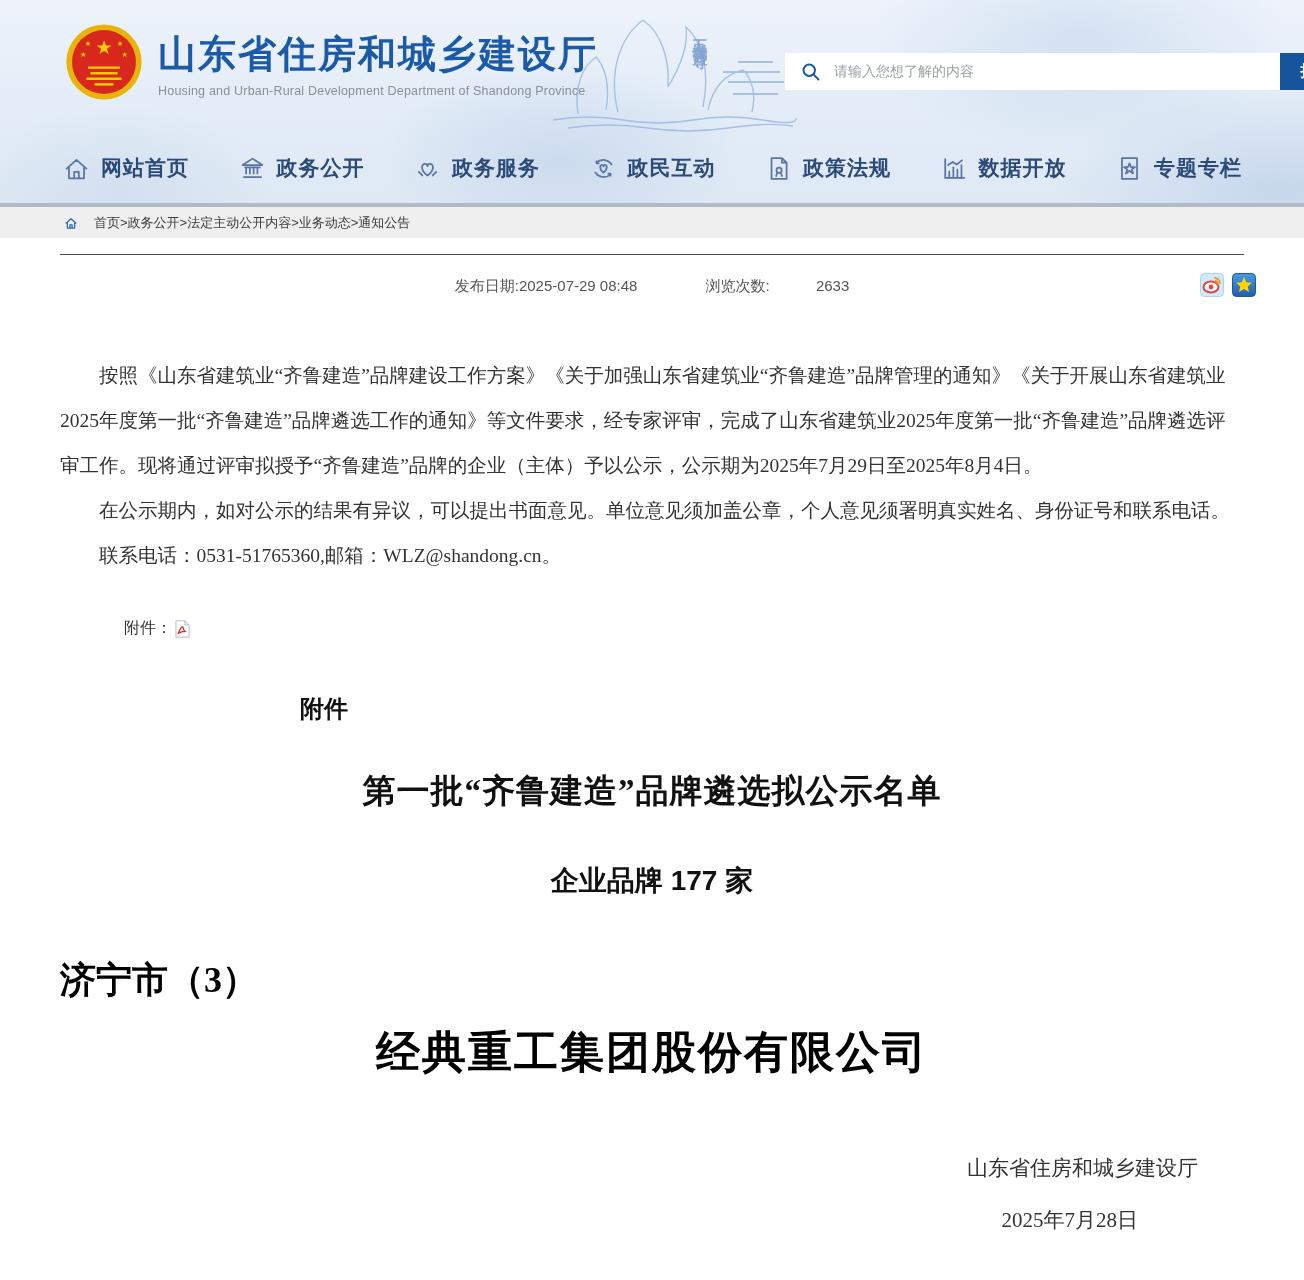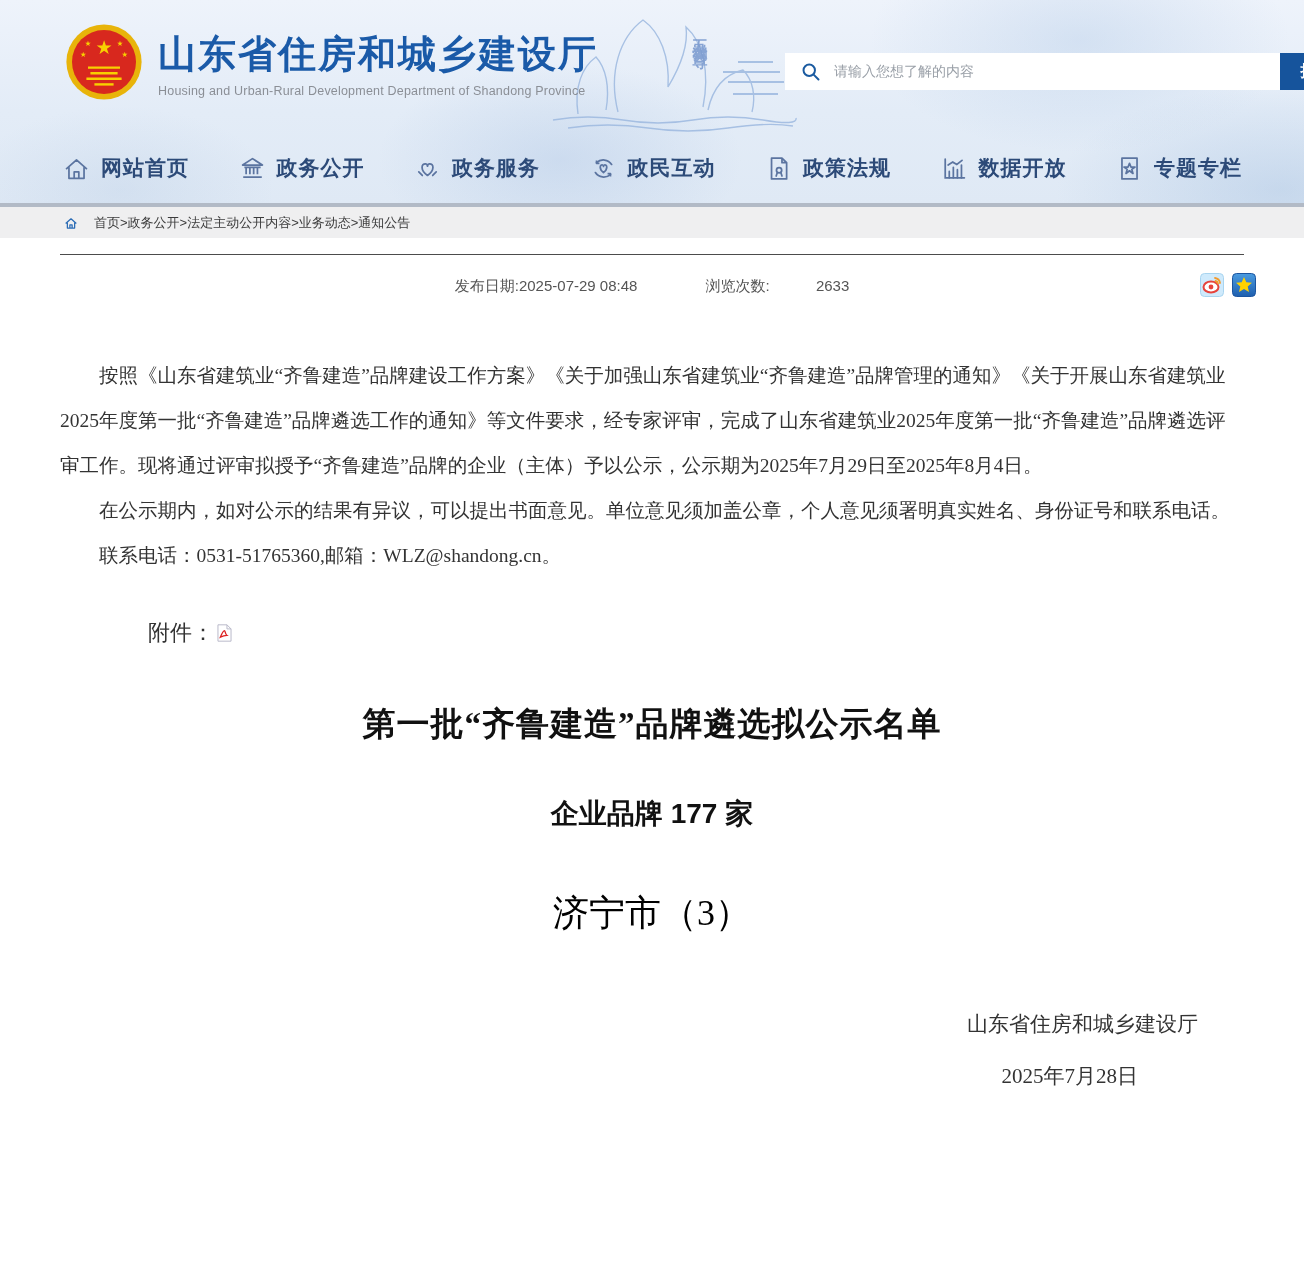--- a/index.html
+++ b/index.html
@@ -62,32 +62,32 @@
   .meta-views-value{ margin-left:42px; }
   .share-icons{ position:absolute; right:-12px; top:2px; display:flex; gap:8px; }
   .share-icons svg{ width:24px; height:24px; cursor:pointer; }
 
   .article-body{ margin-top:52px; font-family:"Liberation Serif","DejaVu Serif",serif;
                  font-size:19.5px; color:#333; }
   .article-body p{ text-indent:2em; line-height:45px; }
   .contact-line{ margin-top:0; }
 
   .attachment-row{ margin-top:40px; font-family:"Liberation Serif","DejaVu Serif",serif;
-                   font-size:22px; color:#333; display:flex; align-items:center; }
+                   font-size:16px; color:#333; display:flex; align-items:center; }
   .attachment-row .att-label{ text-indent:2em; padding-left:2em; }
   .attachment-row svg{ width:17px; height:18px; margin:0 1px 0 2px; }
   .attachment-link{ color:#2333dd; text-decoration:underline; cursor:pointer; }
 
   
   .preview{ margin-top:54px; }
   .preview-heading{ margin-left:240px; font-size:24px; font-weight:bold; color:#111; }
   .preview-doc-title{ margin-top:44px; text-align:center; font-size:33px; font-weight:bold;
                       color:#111; font-family:"Liberation Serif","DejaVu Serif",serif; letter-spacing:1px; }
   .preview-subtitle{ margin-top:48px; text-align:center; font-size:28px; font-weight:bold; color:#111; }
-  .preview-city{ margin-top:56px; text-align:center; font-size:36px; font-weight:normal;
+  .preview-city{ margin-top:56px; text-align:left; font-size:36px; font-weight:bold;
                  color:#000; font-family:"Liberation Serif","DejaVu Serif",serif; }
   .preview-company{ margin-top:18px; text-align:center; font-size:44px; font-weight:600;
                     color:#000; font-family:"Liberation Serif","DejaVu Serif",serif; letter-spacing:2px; }
 
   .signature-block{ margin-top:72px; text-align:right; padding-right:46px;
                     font-family:"Liberation Serif","DejaVu Serif",serif; font-size:21px; color:#333; }
   .signature-date{ margin-top:24px; padding-right:60px; }
 </style>
 </head>
 <body>
@@ -235,23 +235,25 @@
   <div class="attachment-row">
     <span class="att-label">附件：</span>
     <svg viewBox="0 0 20 22">
       <path d="M2 1 H13 L18 6 V21 H2 Z" fill="#fff" stroke="#b9b9c9" stroke-width="1.2"></path>
       <path d="M13 1 V6 H18" fill="none" stroke="#b9b9c9" stroke-width="1.2"></path>
       <path d="M5 16 C7 11 9 8 10 8 C11 8 10.5 12 13 14 C10 14 7 15 5 16 Z" fill="none" stroke="#d22" stroke-width="1.6"></path>
     </svg>
   </div>
 
   <div class="preview">
+    <div class="preview-heading">附件</div>
     <div class="preview-doc-title">第一批“齐鲁建造”品牌遴选拟公示名单</div>
     <div class="preview-subtitle">企业品牌 177 家</div>
     <div class="preview-city">济宁市（3）</div>
+    <div class="preview-company">经典重工集团股份有限公司</div>
   </div>
 
   <div class="signature-block">
     <div>山东省住房和城乡建设厅</div>
     <div class="signature-date">2025年7月28日</div>
   </div>
 
 </div>
 
 </body></html>

